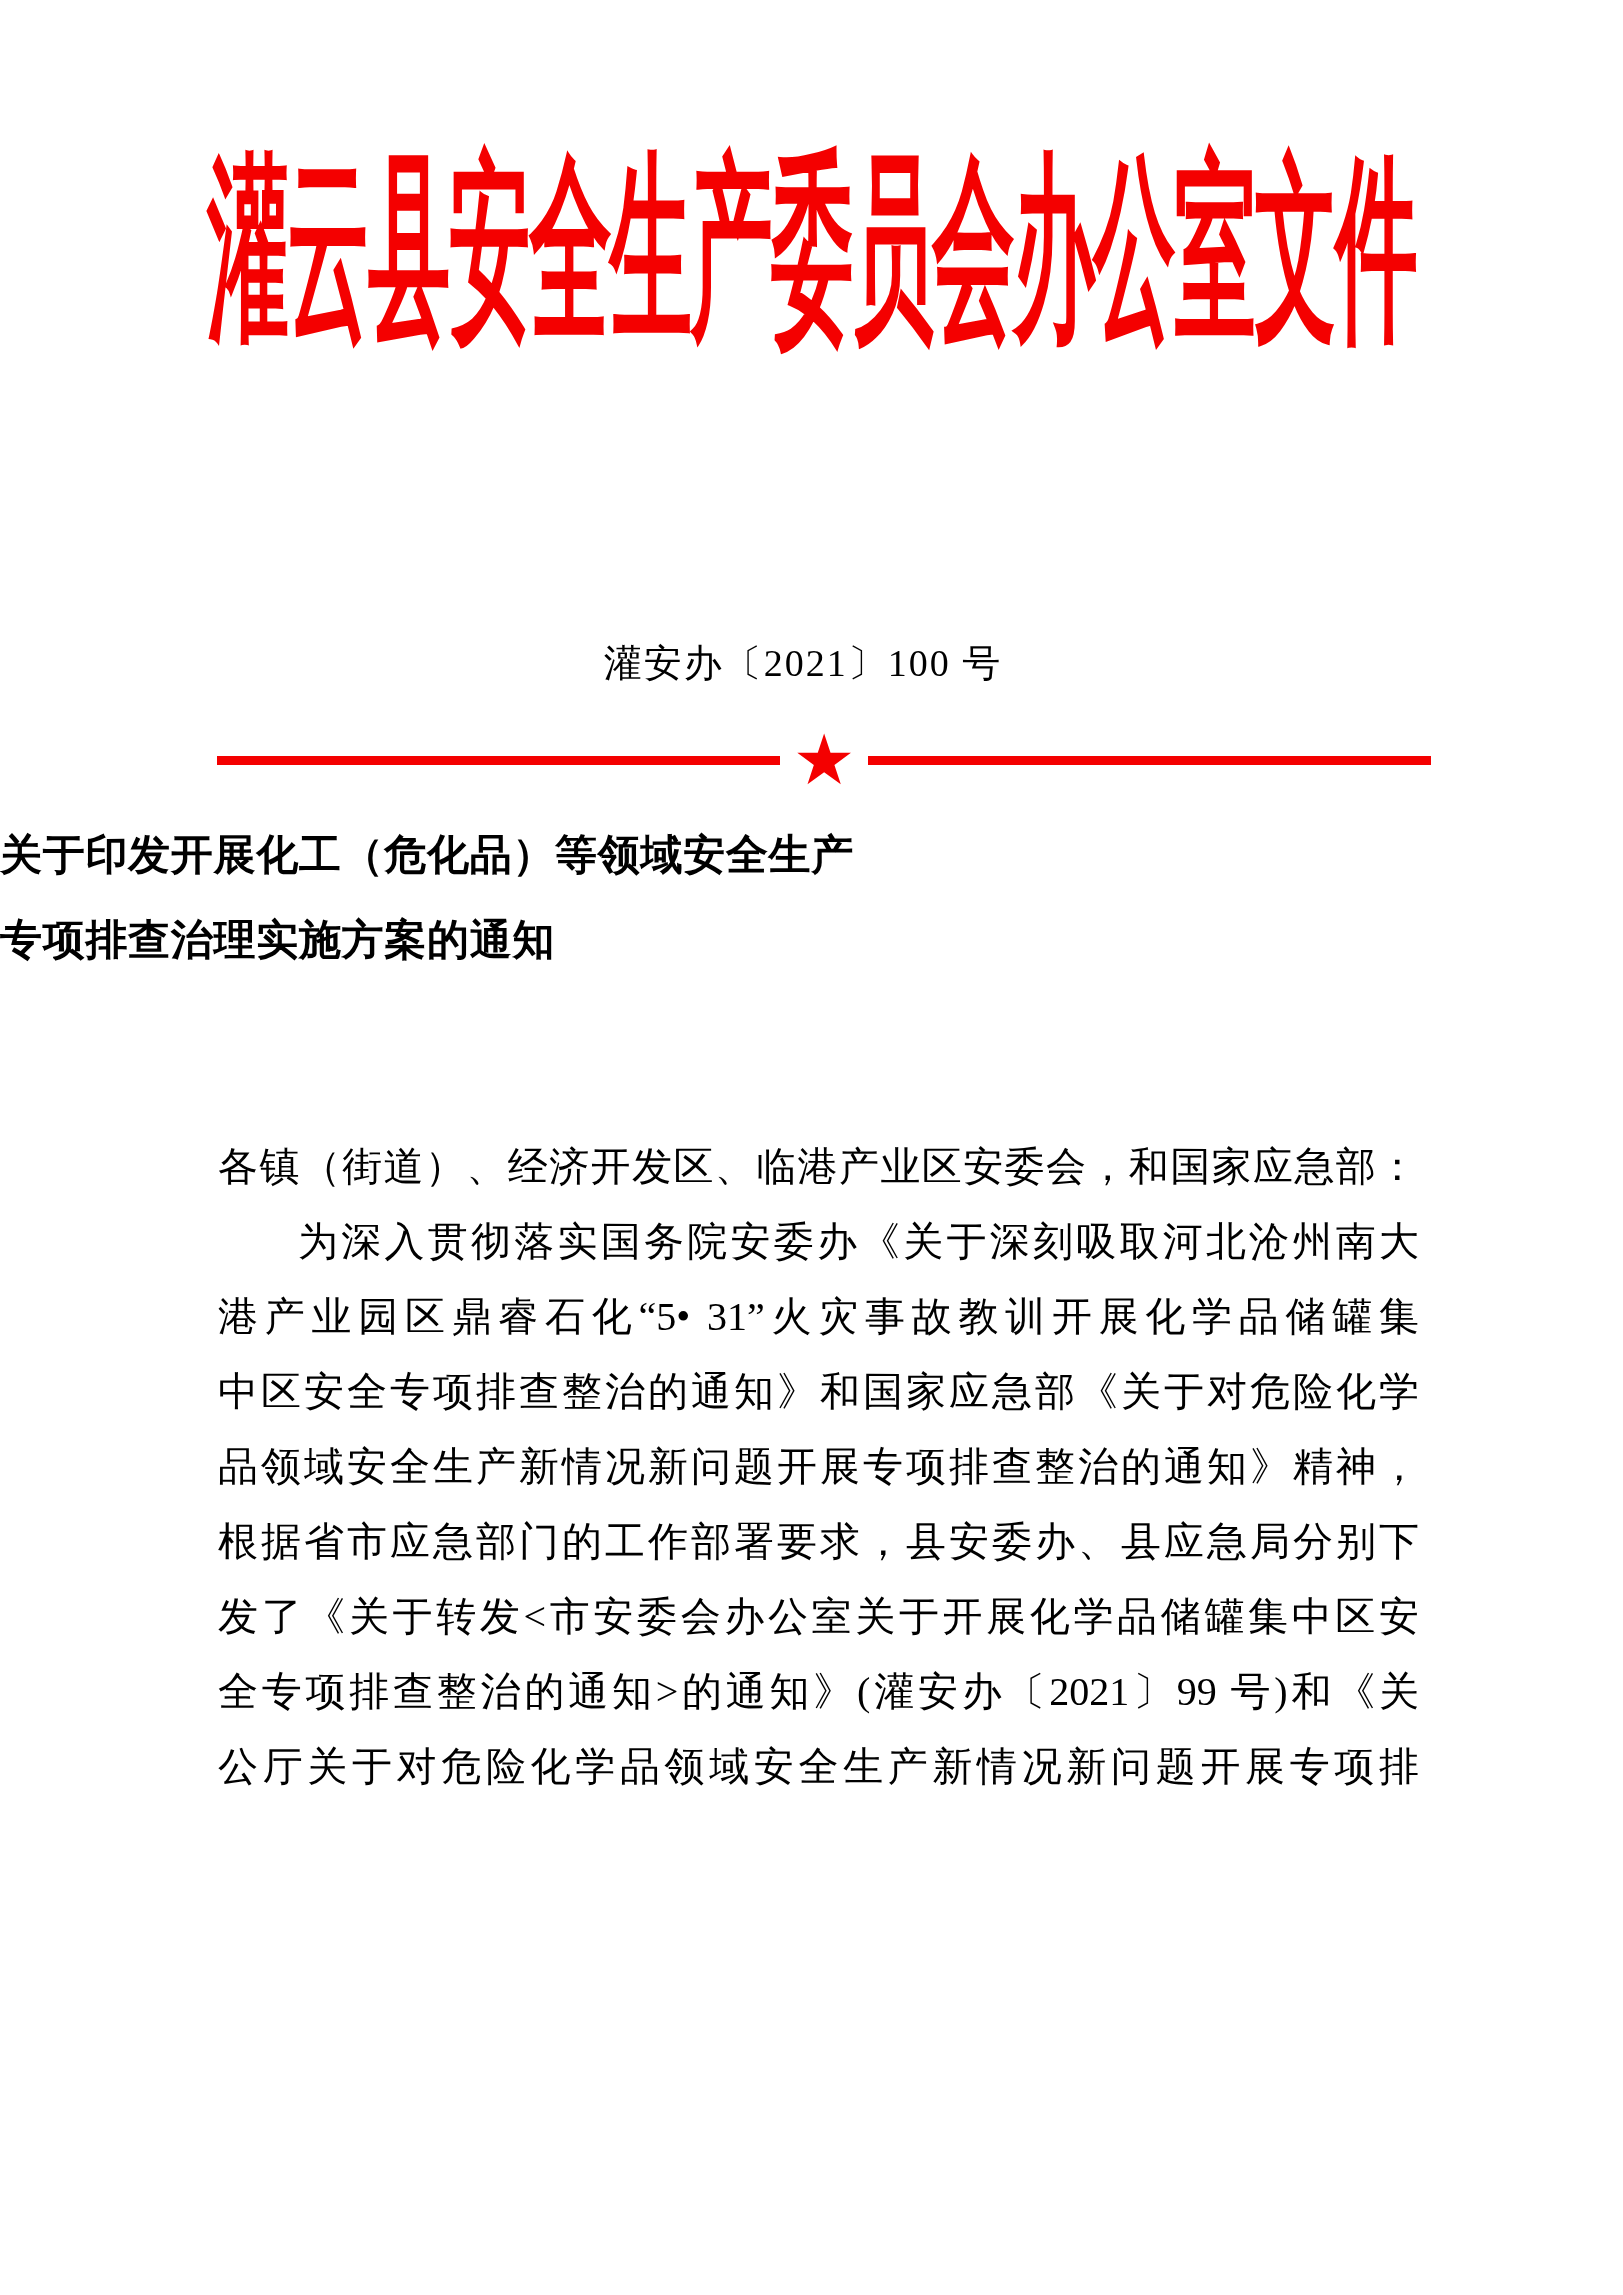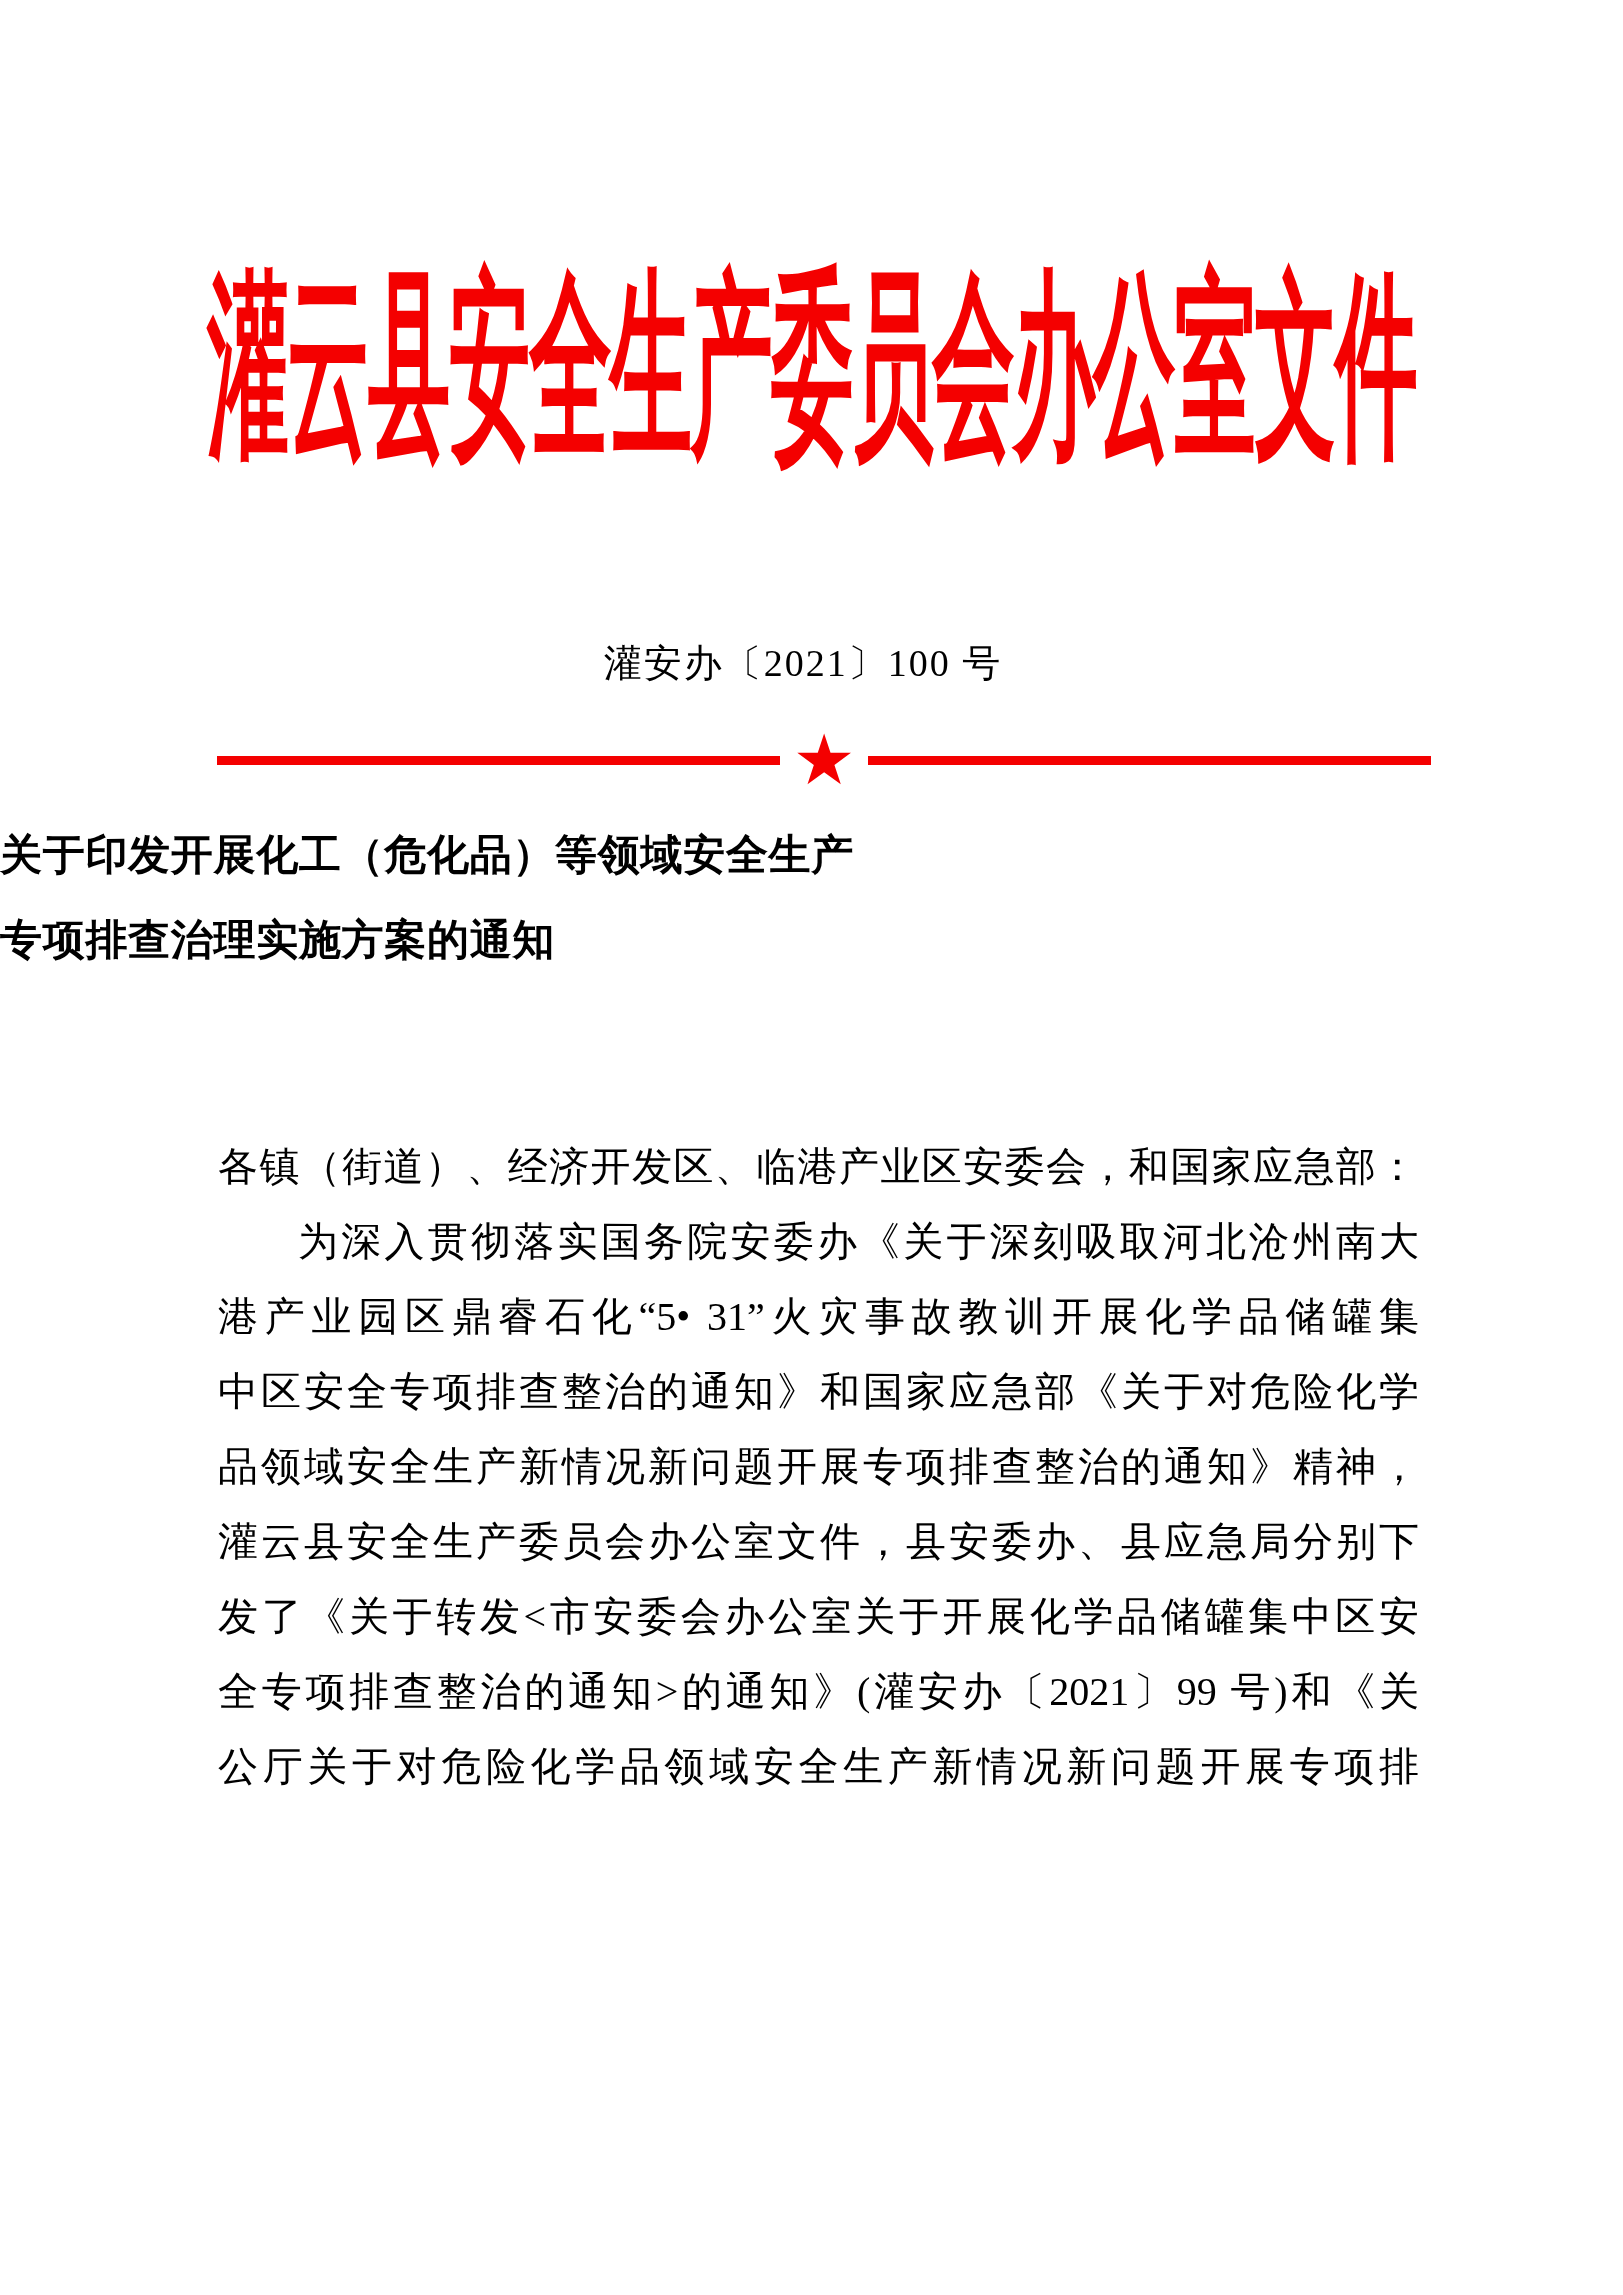--- a/index.html
+++ b/index.html
@@ -19,21 +19,20 @@
   }
 
   
   .org-title {
     position: absolute;
     top: 266px;
     left: 0;
     right: 0;
     height: 205px;
     display: flex;
-    align-items: center;
     justify-content: center;
   }
   .org-title-text {
     font-size: 82px;
     font-weight: bold;
     color: var(--accent, #f40000);
     letter-spacing: -1.4px;
     white-space: nowrap;
     transform: scaleY(2.45);
     transform-origin: center center;
@@ -130,20 +129,20 @@
     <div>关于印发开展化工（危化品）等领域安全生产</div>
     <div>专项排查治理实施方案的通知</div>
   </div>
 
   <div class="doc-body">
     <div class="salutation">各镇（街道）、经济开发区、临港产业区安委会，和国家应急部：</div>
     <div class="para-line indent">为深入贯彻落实国务院安委办《关于深刻吸取河北沧州南大</div>
     <div class="para-line">港产业园区鼎睿石化“5• 31”火灾事故教训开展化学品储罐集</div>
     <div class="para-line">中区安全专项排查整治的通知》和国家应急部《关于对危险化学</div>
     <div class="para-line">品领域安全生产新情况新问题开展专项排查整治的通知》精神，</div>
-    <div class="para-line">灌云县安全生产委员会办公室文件，县安委办、县应急局分别下</div>
+    <div class="para-line">根据省市应急部门的工作部署要求，县安委办、县应急局分别下</div>
     <div class="para-line">发了《关于转发&lt;市安委会办公室关于开展化学品储罐集中区安</div>
     <div class="para-line">全专项排查整治的通知&gt;的通知》(灌安办〔2021〕99 号)和《关</div>
     <div class="para-line">公厅关于对危险化学品领域安全生产新情况新问题开展专项排</div>
   </div>
 
 </div>
 
 
 </body></html>

